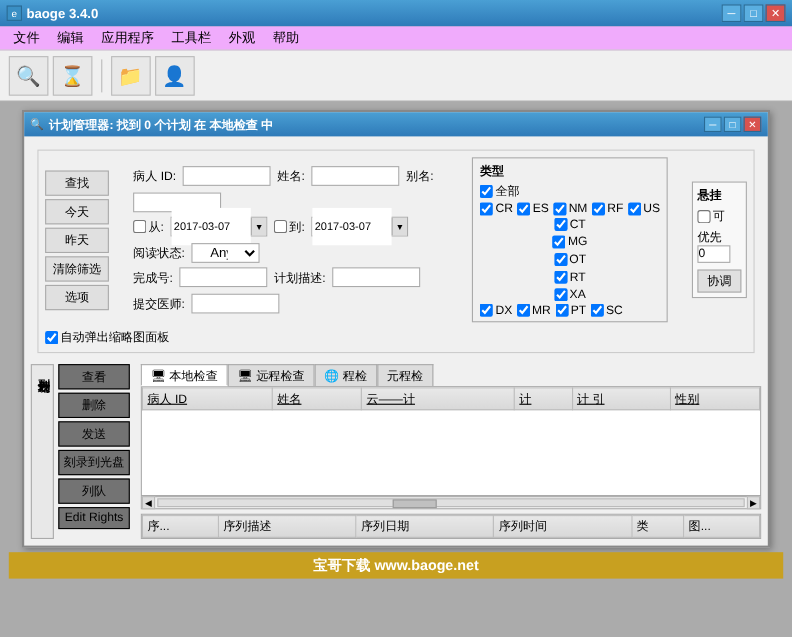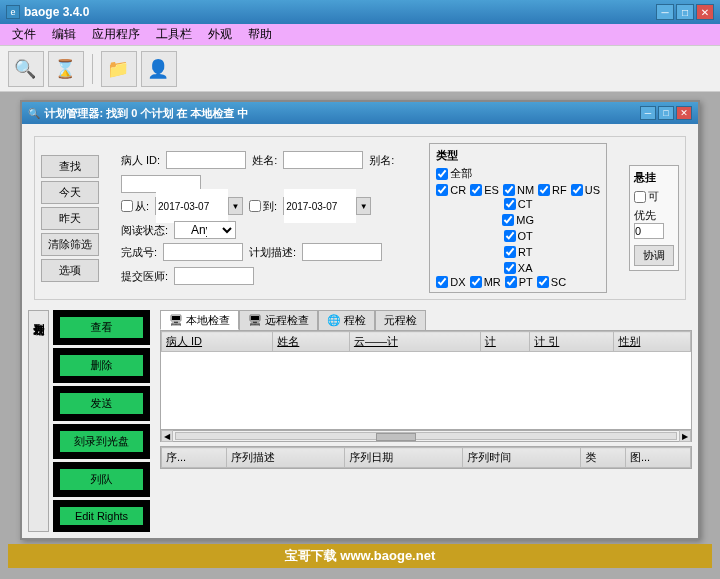--- a/index.html
+++ b/index.html
@@ -279,23 +279,23 @@
       background: #f8f8f8;
     }
     .study-buttons {
       display: flex;
       flex-direction: column;
       gap: 3px;
       float: left;
       margin-right: 6px;
     }
     .study-btn {
-      background: #22c55e;
-      border: 7px solid #000000;
-      padding: 3px 14px;
+      background: #737373;
+      border: 1px solid #000000;
+      padding: 3px 4px;
       font-size: 11px;
       cursor: pointer;
       text-align: center;
       min-width: 56px;
     }
     .tabs-row {
       display: flex;
       align-items: flex-end;
       gap: 0;
       margin-bottom: 0;
@@ -604,20 +604,26 @@
             </label>
             <div style="margin-top:4px; font-size:11px;">优先</div>
             <input type="text" style="width: 30px; height: 16px; border: 1px solid rgb(170, 170, 170); font-size: 11px;" value="0">
             <div style="margin-top:6px;">
               <div class="filter-btn" style="font-size:11px; padding:2px 4px;">协调</div>
             </div>
           </div>
 
         </div>
 
+        <div class="filter-row" style="padding-top:2px;">
+          <label class="checkbox-label">
+            <input type="checkbox" checked="" style="">
+            <span>自动弹出缩略图面板</span>
+          </label>
+        </div>
       </div>
     </div>
 
     <div style="margin: 4px 6px 6px 6px; display:flex; gap:4px;">
 
       <div style="font-size:11px; font-weight:bold; writing-mode:vertical-rl; text-orientation:mixed; border:1px solid #aaa; padding:4px 2px; background:#e8e8e8; display:flex; align-items:center;">
         <span>计划列表</span>
       </div>
 
       <div class="study-buttons">

